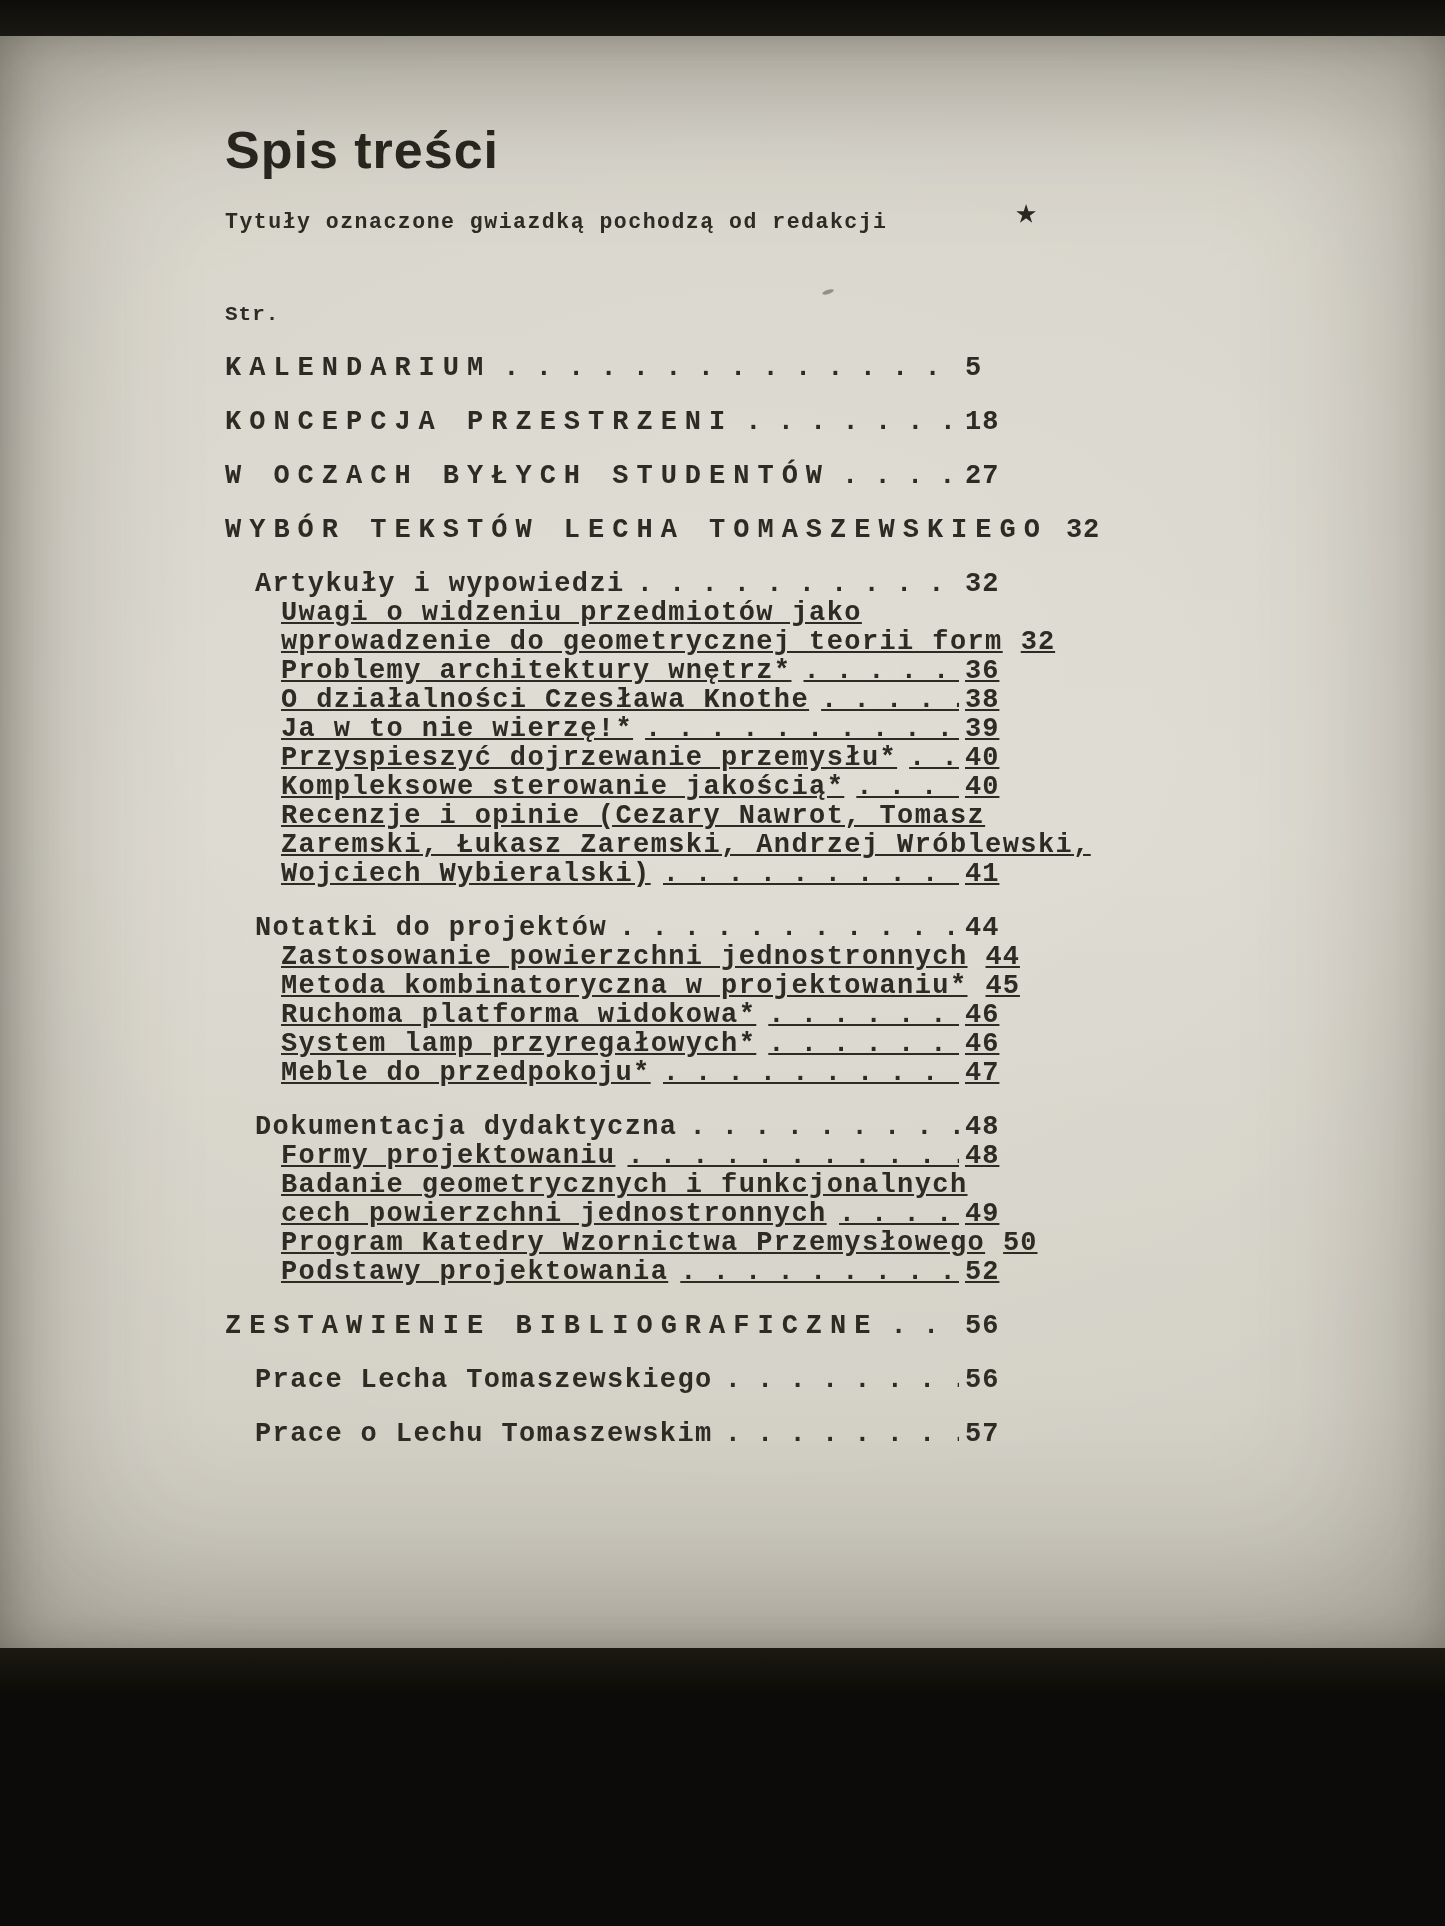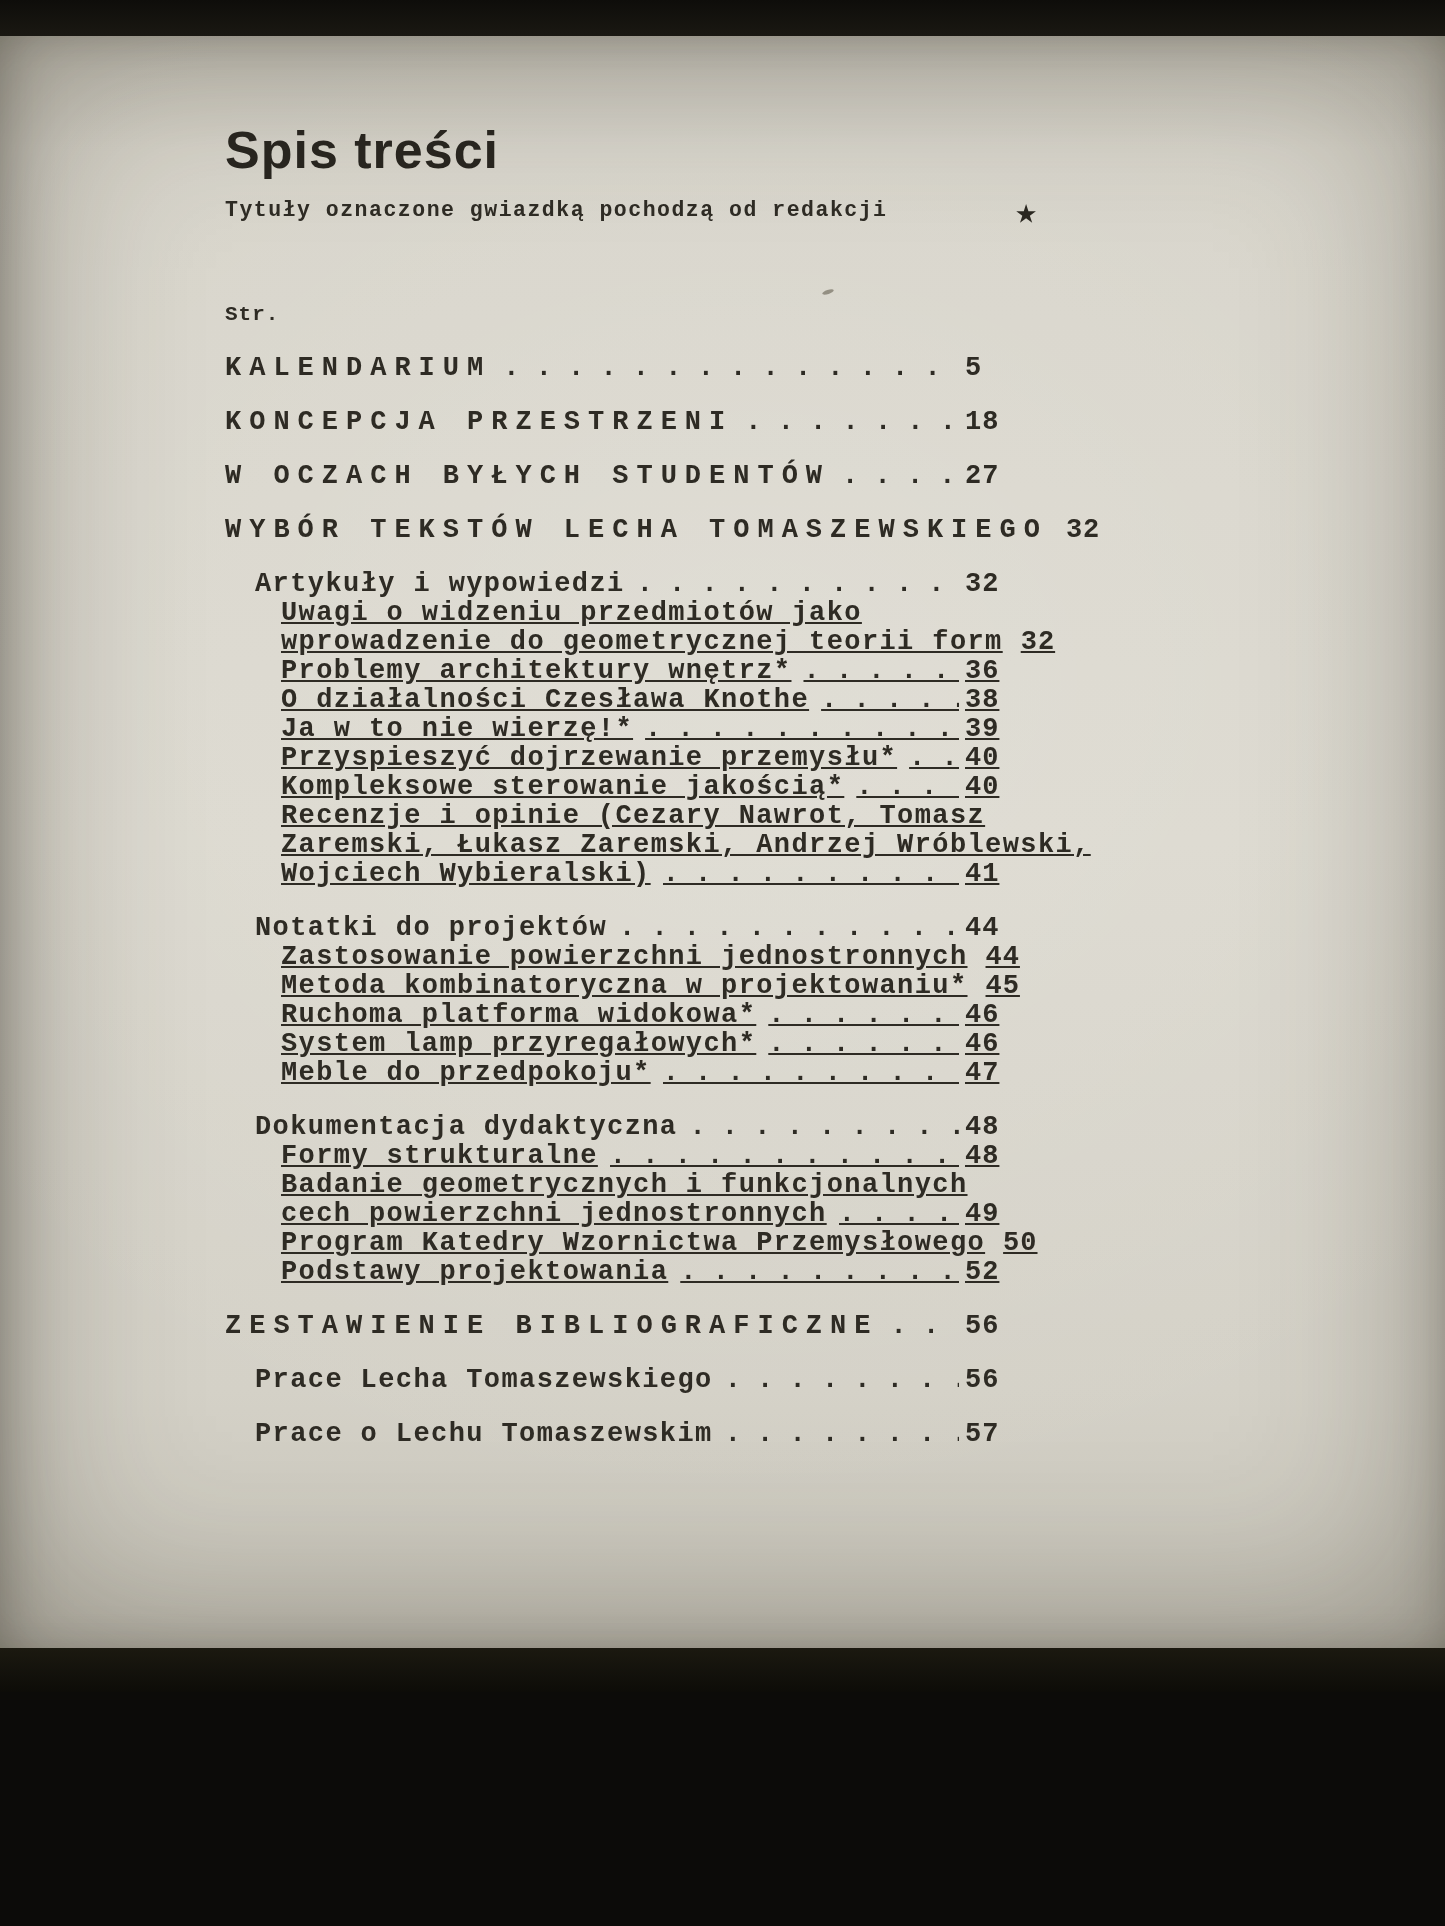--- a/index.html
+++ b/index.html
@@ -56,21 +56,21 @@
     font-family: "Liberation Sans", sans-serif;
     font-weight: bold;
     font-size: 52px;
     line-height: 1.08;
     letter-spacing: 1px;
     color: #28251f;
   }
 
   .subtitle-row {
     display: flex;
-    align-items: flex-start;
+    align-items: flex-end;
     margin-top: 20px;
   }
   .subtitle {
     font-size: 21.5px;
     font-weight: bold;
     letter-spacing: 1.5px;
     white-space: nowrap;
   }
   .star {
     margin-left: auto;
@@ -289,21 +289,21 @@
           </div>
           <div class="entry level-1 gapped">
             <div class="entry-line">
               <span class="label">Dokumentacja dydaktyczna</span>
               <span class="leader">. . . . . . . . . . . . . . . . . . . . . . . . . . . . . . . . . . . . . . . . . . . . . . . . . . . . . . . . . . . . </span>
               <span class="pagenum">48</span>
             </div>
           </div>
           <div class="entry level-2">
             <div class="entry-line">
-              <span class="label">Formy strukturalne</span>
+              <span class="label">Formy projektowaniu</span>
               <span class="leader">. . . . . . . . . . . . . . . . . . . . . . . . . . . . . . . . . . . . . . . . . . . . . . . . . . . . . . . . . . . . </span>
               <span class="pagenum">48</span>
             </div>
           </div>
           <div class="entry level-2">
             <div class="entry-line">
               <span class="label">Badanie geometrycznych i funkcjonalnych</span>
             </div>
             <div class="entry-line">
               <span class="label">cech powierzchni jednostronnych</span>

